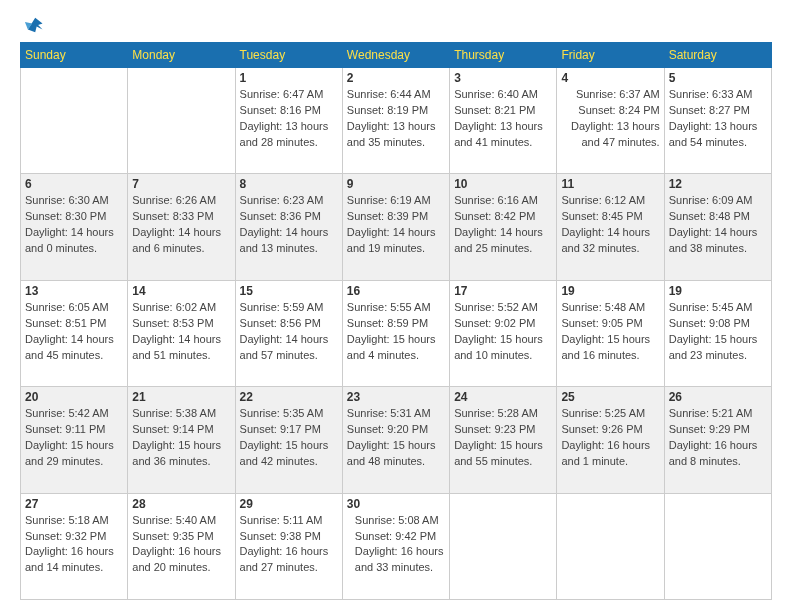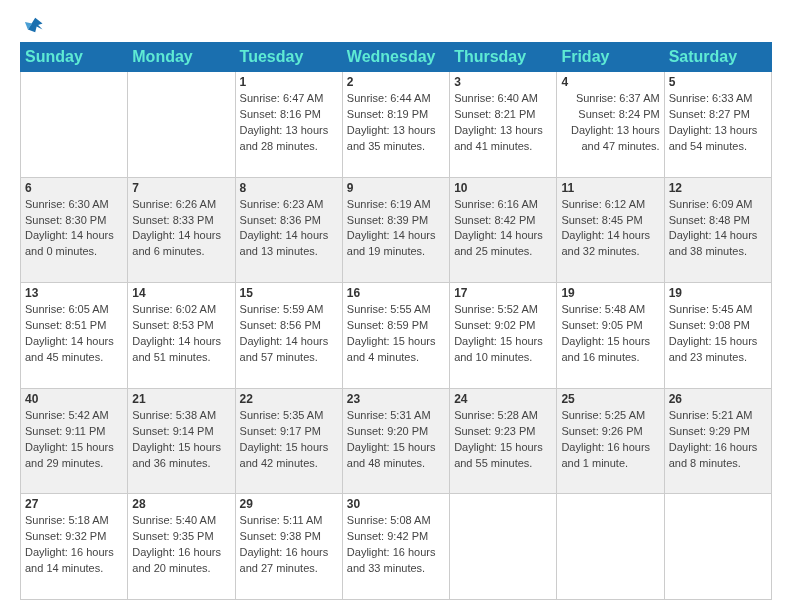--- a/index.html
+++ b/index.html
@@ -45,23 +45,23 @@
     }
     .calendar {
       flex: 1;
       border: 1px solid #ccc;
       border-collapse: collapse;
       width: 100%;
       table-layout: fixed;
     }
     .calendar th {
       background: #1a6faf;
-      color: #5eead4;
-      font-size: 16px;
-      font-weight: bold;
+      color: #fde047;
+      font-size: 12px;
+      font-weight: normal;
       padding: 5px 4px;
       text-align: left;
       border: 1px solid #1a6faf;
     }
     .calendar td {
       border: 1px solid #ccc;
       vertical-align: top;
       padding: 3px 4px;
       font-size: 9.5px;
       color: #333;
@@ -273,21 +273,21 @@
           <td>
             <span class="day-num">19</span>
             <div class="day-info" style="white-space: pre-line;">Sunrise: 5:45 AM
 Sunset: 9:08 PM
 Daylight: 15 hours
 and 23 minutes.</div>
           </td>
         </tr>
         <tr>
           <td>
-            <span class="day-num">40</span>
+            <span class="day-num">20</span>
             <div class="day-info" style="white-space: pre-line;">Sunrise: 5:42 AM
 Sunset: 9:11 PM
 Daylight: 15 hours
 and 29 minutes.</div>
           </td>
           <td>
             <span class="day-num">21</span>
             <div class="day-info" style="white-space: pre-line;">Sunrise: 5:38 AM
 Sunset: 9:14 PM
 Daylight: 15 hours
@@ -346,21 +346,21 @@
           </td>
           <td>
             <span class="day-num">29</span>
             <div class="day-info" style="white-space: pre-line;">Sunrise: 5:11 AM
 Sunset: 9:38 PM
 Daylight: 16 hours
 and 27 minutes.</div>
           </td>
           <td>
             <span class="day-num">30</span>
-            <div class="day-info" style="white-space: pre-line;">Sunrise: 5:08 AM
+            <div class="day-info" style="white-space: pre-line; margin-left: 8px;">Sunrise: 5:08 AM
 Sunset: 9:42 PM
 Daylight: 16 hours
 and 33 minutes.</div>
           </td>
           <td class="empty-cell"></td>
           <td class="empty-cell"></td>
           <td class="empty-cell"></td>
         </tr>
       </tbody>
   </table>

